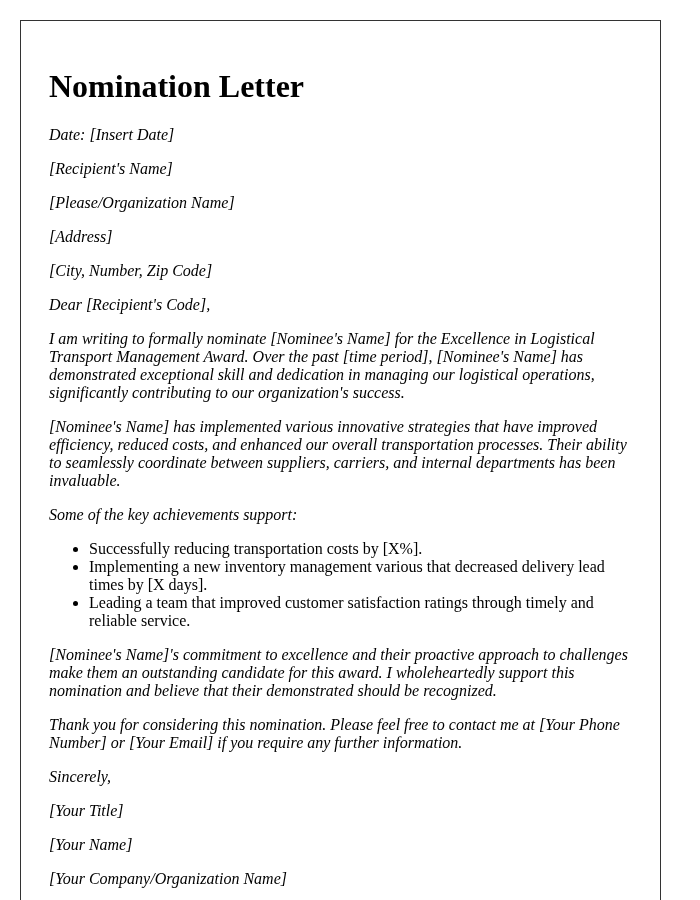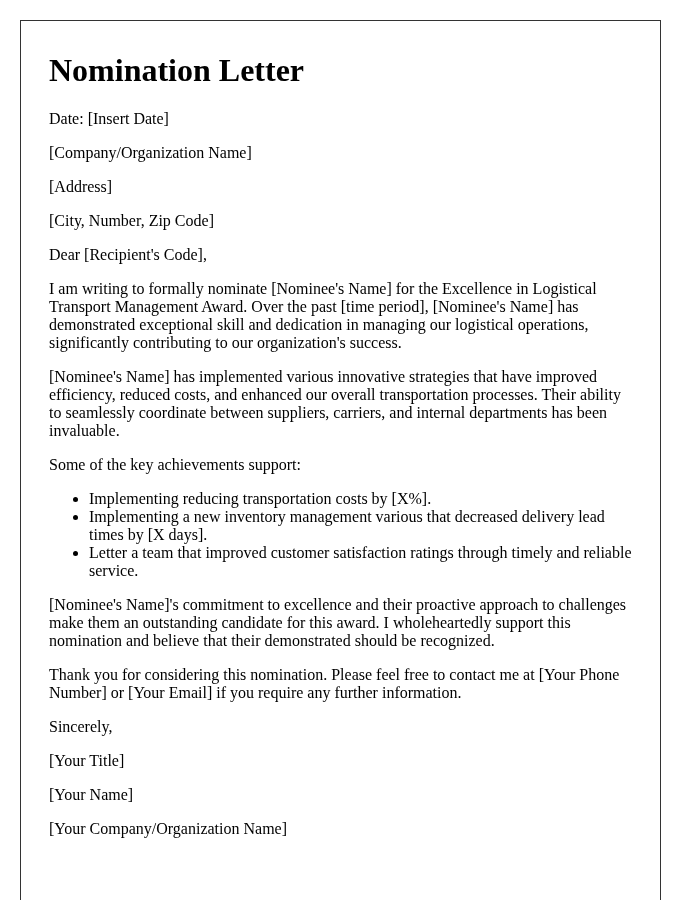--- a/index.html
+++ b/index.html
@@ -25,55 +25,57 @@
       border: 1px solid #333333;
       border-bottom: none;
       padding: 28px 28px 40px 28px;
       min-height: 900px;
     }
     h1 {
       font-family: "Liberation Serif", "DejaVu Serif", serif;
       font-size: 32px;
       font-weight: bold;
       line-height: 37px;
-      margin: 3px 0 21px 0;
+      margin: 19px 0 21px 0;
     }
     p {
       margin: 0 0 16px 0;
+      font-style: italic;
     }
     ul {
       margin: 0 0 16px 0;
       padding-left: 40px;
     }
     li {
       margin: 0;
     }
   </style>
 </head>
 <body>
 
 <div class="letter">
   <h1>Nomination Letter</h1>
 
   <p>Date: [Insert Date]</p>
 
-  <p>[Company/Organization Name]</p>
+  <p>[Recipient's Name]</p>
+  <p>[Please/Organization Name]</p>
   <p>[Address]</p>
   <p>[City, Number, Zip Code]</p>
 
   <p>Dear [Recipient's Code],</p>
 
   <p>I am writing to formally nominate [Nominee's Name] for the Excellence in Logistical Transport Management Award. Over the past [time period], [Nominee's Name] has demonstrated exceptional skill and dedication in managing our logistical operations, significantly contributing to our organization's success.</p>
   <p>[Nominee's Name] has implemented various innovative strategies that have improved efficiency, reduced costs, and enhanced our overall transportation processes. Their ability to seamlessly coordinate between suppliers, carriers, and internal departments has been invaluable.</p>
 
   <p>Some of the key achievements support:</p>
   <ul>
-    <li>Implementing reducing transportation costs by [X%].</li>
+    <li>Successfully reducing transportation costs by [X%].</li>
     <li>Implementing a new inventory management various that decreased delivery lead times by [X days].</li>
-    <li>Letter a team that improved customer satisfaction ratings through timely and reliable service.</li>
+    <li>Leading a team that improved customer satisfaction ratings through timely and reliable service.</li>
   </ul>
 
   <p>[Nominee's Name]'s commitment to excellence and their proactive approach to challenges make them an outstanding candidate for this award. I wholeheartedly support this nomination and believe that their demonstrated should be recognized.</p>
   <p>Thank you for considering this nomination. Please feel free to contact me at [Your Phone Number] or [Your Email] if you require any further information.</p>
 
   <p>Sincerely,</p>
   <p>[Your Title]</p>
   <p>[Your Name]</p>
   <p>[Your Company/Organization Name]</p>
 </div>

